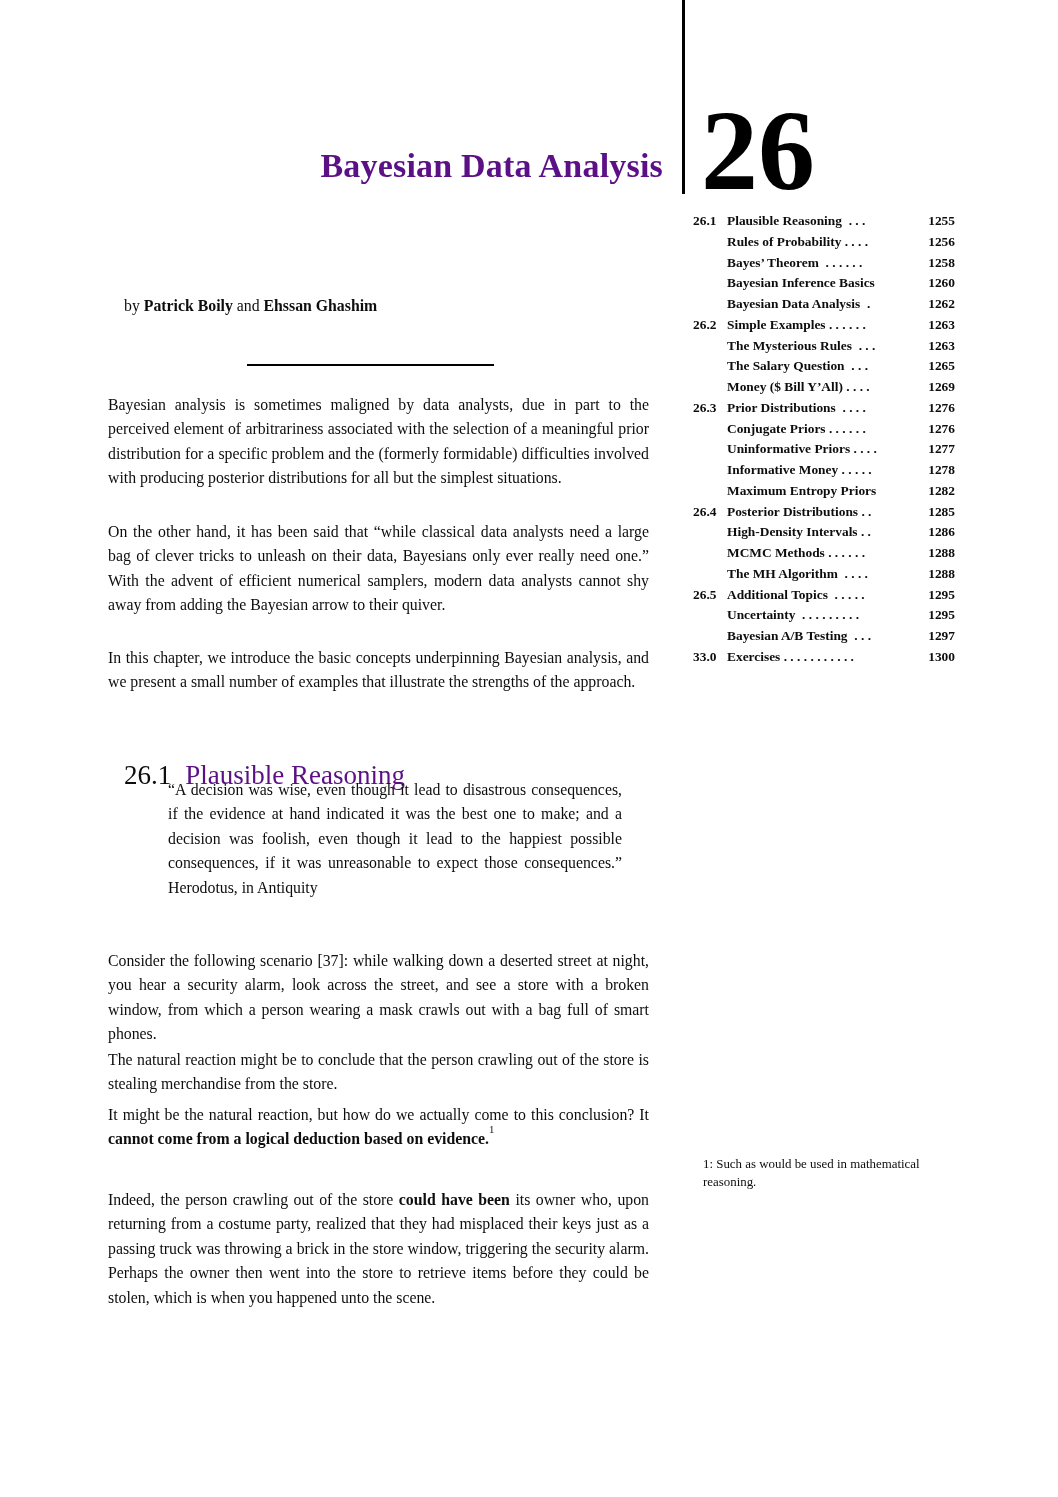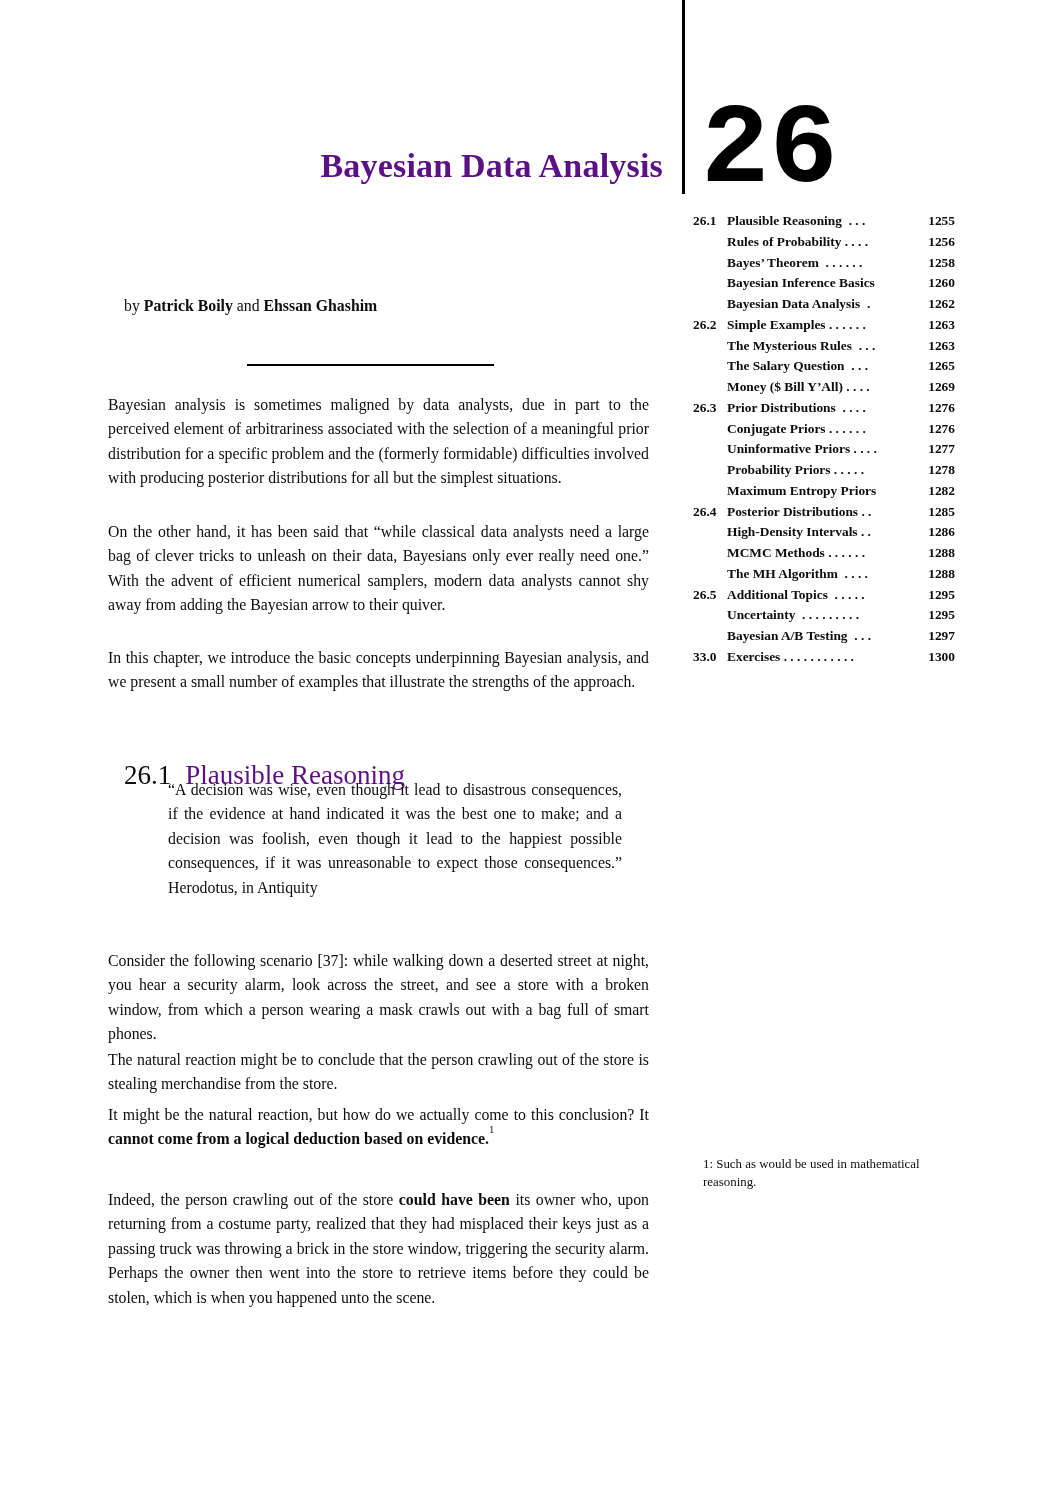--- a/index.html
+++ b/index.html
@@ -23,21 +23,20 @@
     line-height: 1.2;
   }
   #chapter-vrule {
     left: 682px; top: 0; width: 3px; height: 194px;
     background: #000000;
   }
   #chapter-number {
     left: 701px; top: 94px;
     font-size: 114px; font-weight: bold; line-height: 1;
     color: #000000;
-    font-family: Liberation Mono, monospace;
   }
 
   
   #toc {
     left: 693px; top: 211px; width: 262px;
     font-size: 13.4px; font-weight: bold;
     line-height: 20.75px;
     color: #0d0d0d;
   }
   .toc-row { display: flex; white-space: pre; cursor: pointer; }
@@ -94,21 +93,21 @@
       <div class="toc-row"><span class="toc-num"></span><span class="toc-label">Bayes’ Theorem  . . . . . .</span><span class="toc-page">1258</span></div>
       <div class="toc-row"><span class="toc-num"></span><span class="toc-label">Bayesian Inference Basics</span><span class="toc-page">1260</span></div>
       <div class="toc-row"><span class="toc-num"></span><span class="toc-label">Bayesian Data Analysis  .</span><span class="toc-page">1262</span></div>
       <div class="toc-row"><span class="toc-num">26.2</span><span class="toc-label">Simple Examples . . . . . .</span><span class="toc-page">1263</span></div>
       <div class="toc-row"><span class="toc-num"></span><span class="toc-label">The Mysterious Rules  . . .</span><span class="toc-page">1263</span></div>
       <div class="toc-row"><span class="toc-num"></span><span class="toc-label">The Salary Question  . . .</span><span class="toc-page">1265</span></div>
       <div class="toc-row"><span class="toc-num"></span><span class="toc-label">Money ($ Bill Y’All) . . . .</span><span class="toc-page">1269</span></div>
       <div class="toc-row"><span class="toc-num">26.3</span><span class="toc-label">Prior Distributions  . . . .</span><span class="toc-page">1276</span></div>
       <div class="toc-row"><span class="toc-num"></span><span class="toc-label">Conjugate Priors . . . . . .</span><span class="toc-page">1276</span></div>
       <div class="toc-row"><span class="toc-num"></span><span class="toc-label">Uninformative Priors . . . .</span><span class="toc-page">1277</span></div>
-      <div class="toc-row"><span class="toc-num"></span><span class="toc-label">Probability Priors . . . . .</span><span class="toc-page">1278</span></div>
+      <div class="toc-row"><span class="toc-num"></span><span class="toc-label">Informative Money . . . . .</span><span class="toc-page">1278</span></div>
       <div class="toc-row"><span class="toc-num"></span><span class="toc-label">Maximum Entropy Priors</span><span class="toc-page">1282</span></div>
       <div class="toc-row"><span class="toc-num">26.4</span><span class="toc-label">Posterior Distributions . .</span><span class="toc-page">1285</span></div>
       <div class="toc-row"><span class="toc-num"></span><span class="toc-label">High-Density Intervals . .</span><span class="toc-page">1286</span></div>
       <div class="toc-row"><span class="toc-num"></span><span class="toc-label">MCMC Methods . . . . . .</span><span class="toc-page">1288</span></div>
       <div class="toc-row"><span class="toc-num"></span><span class="toc-label">The MH Algorithm  . . . .</span><span class="toc-page">1288</span></div>
       <div class="toc-row"><span class="toc-num">26.5</span><span class="toc-label">Additional Topics  . . . . .</span><span class="toc-page">1295</span></div>
       <div class="toc-row"><span class="toc-num"></span><span class="toc-label">Uncertainty  . . . . . . . . .</span><span class="toc-page">1295</span></div>
       <div class="toc-row"><span class="toc-num"></span><span class="toc-label">Bayesian A/B Testing  . . .</span><span class="toc-page">1297</span></div>
       <div class="toc-row"><span class="toc-num">33.0</span><span class="toc-label">Exercises . . . . . . . . . . .</span><span class="toc-page">1300</span></div>
     </div>

